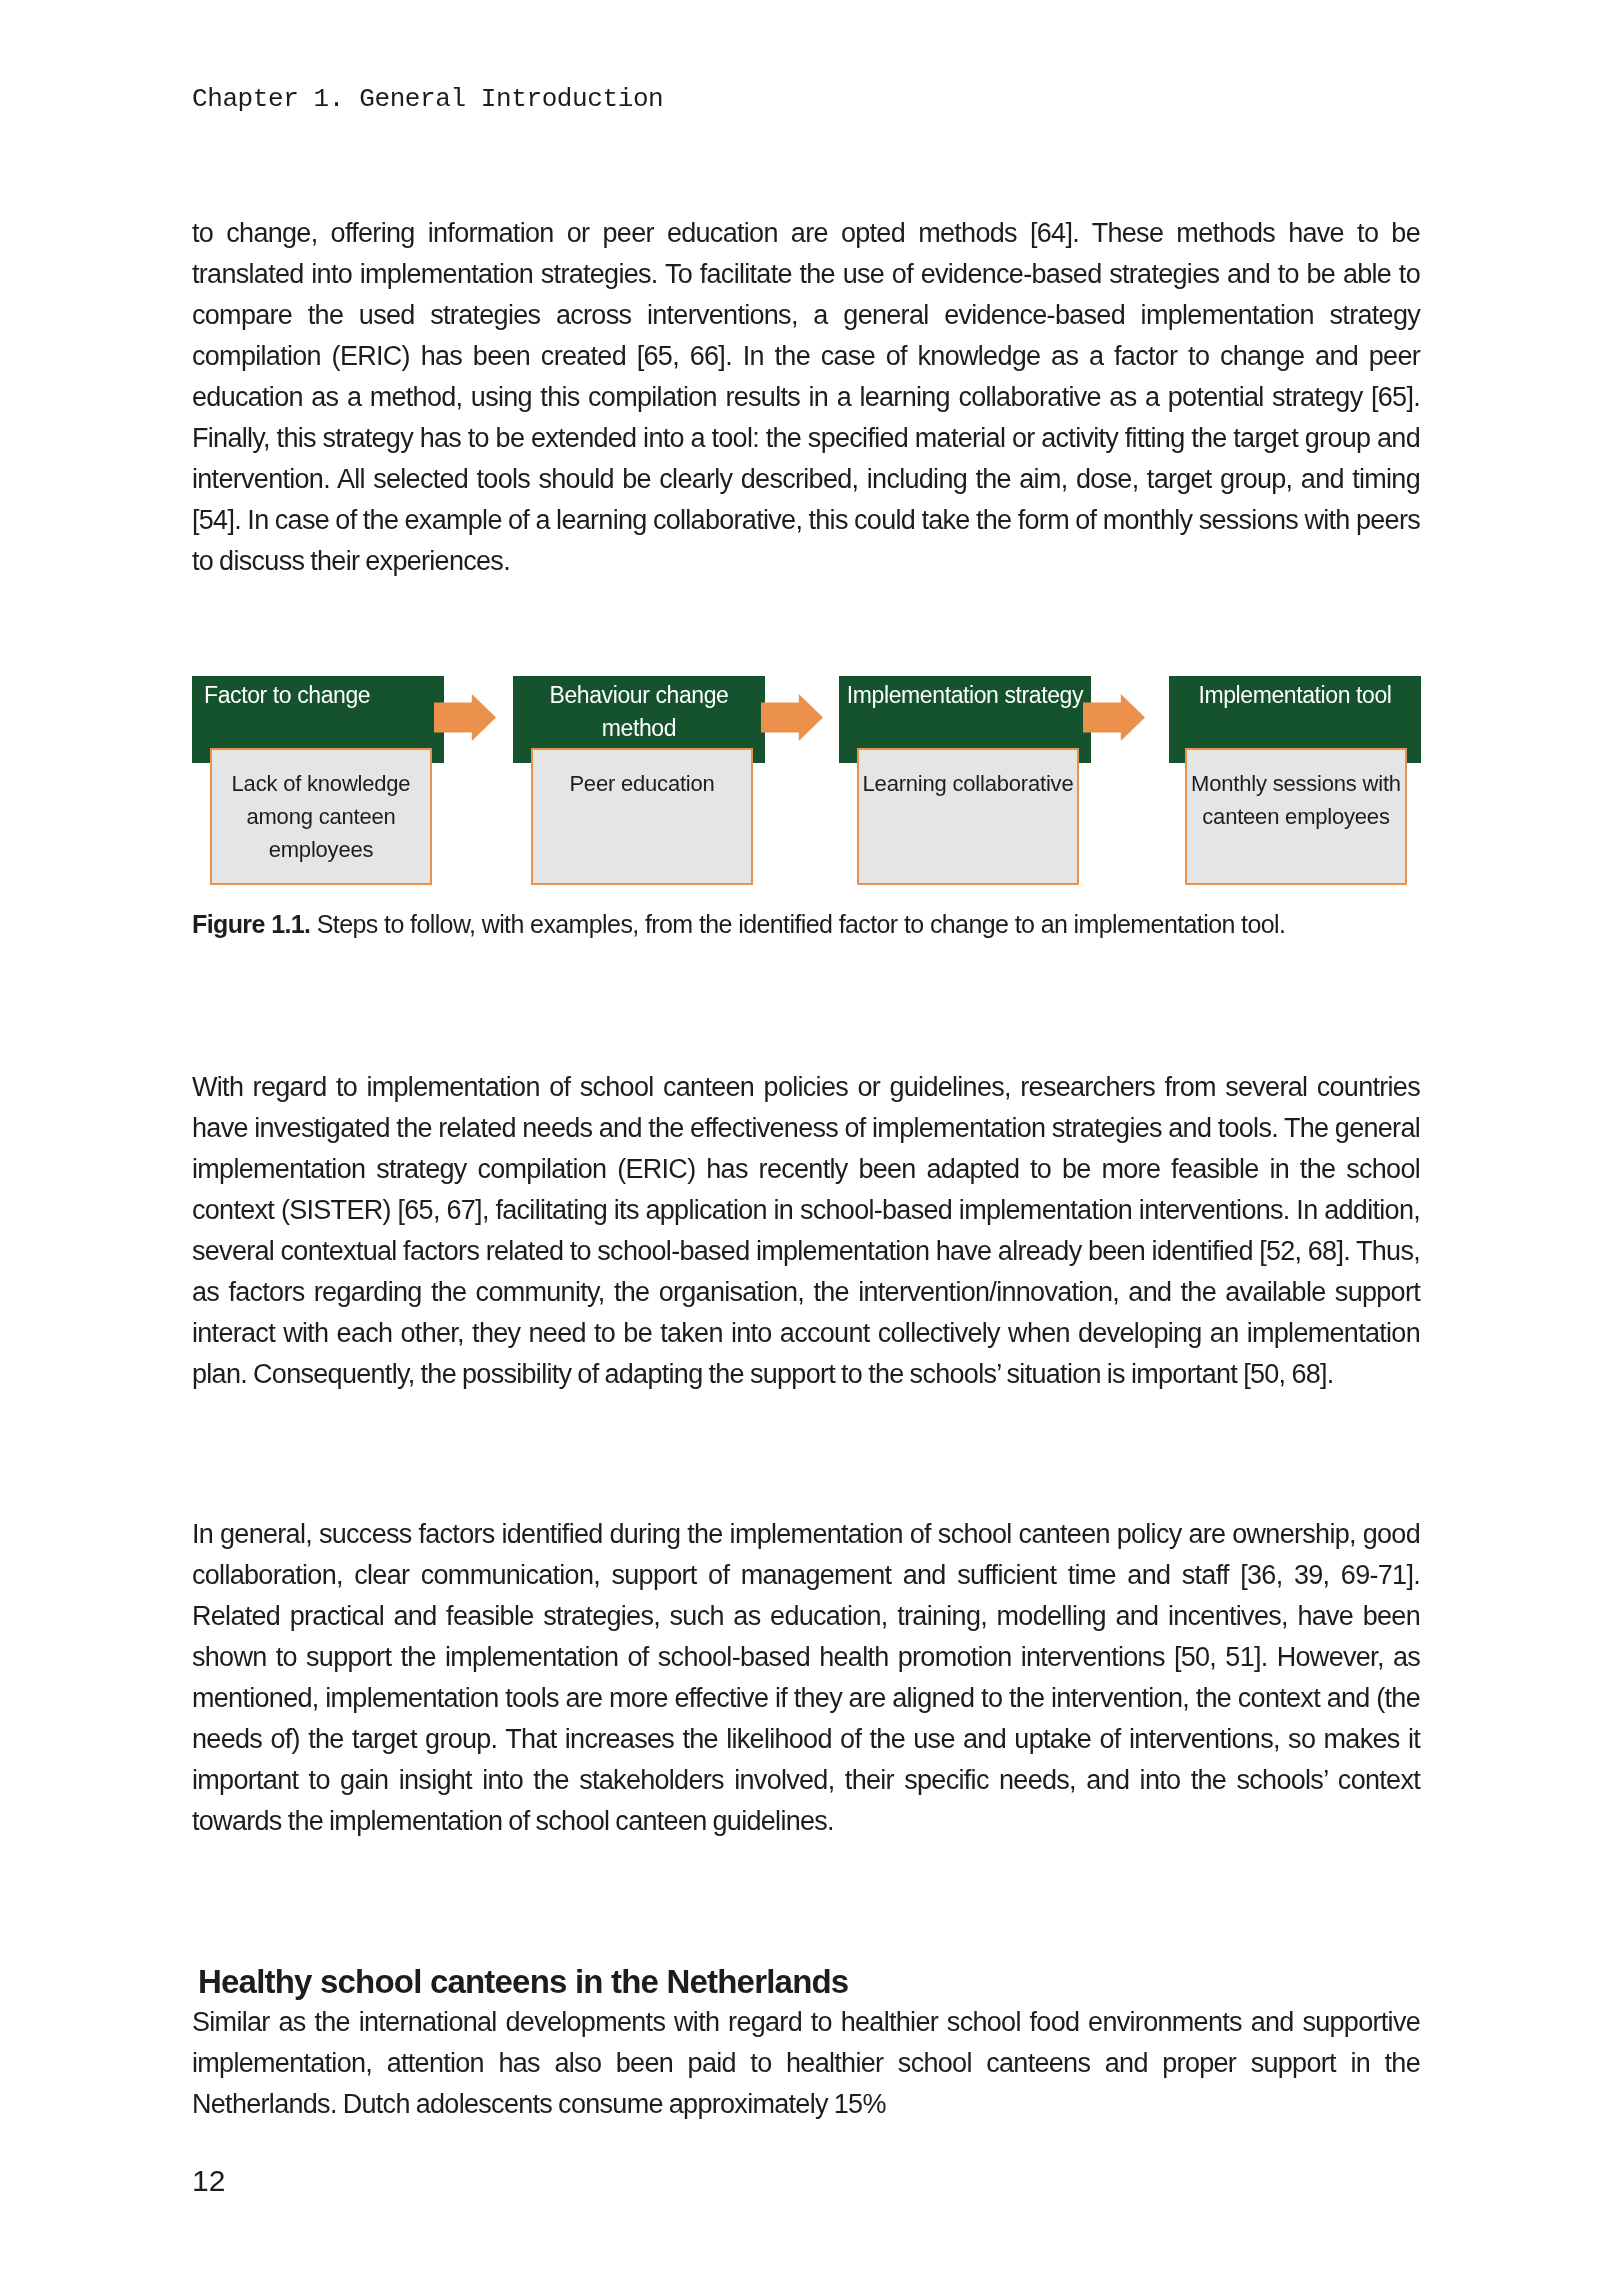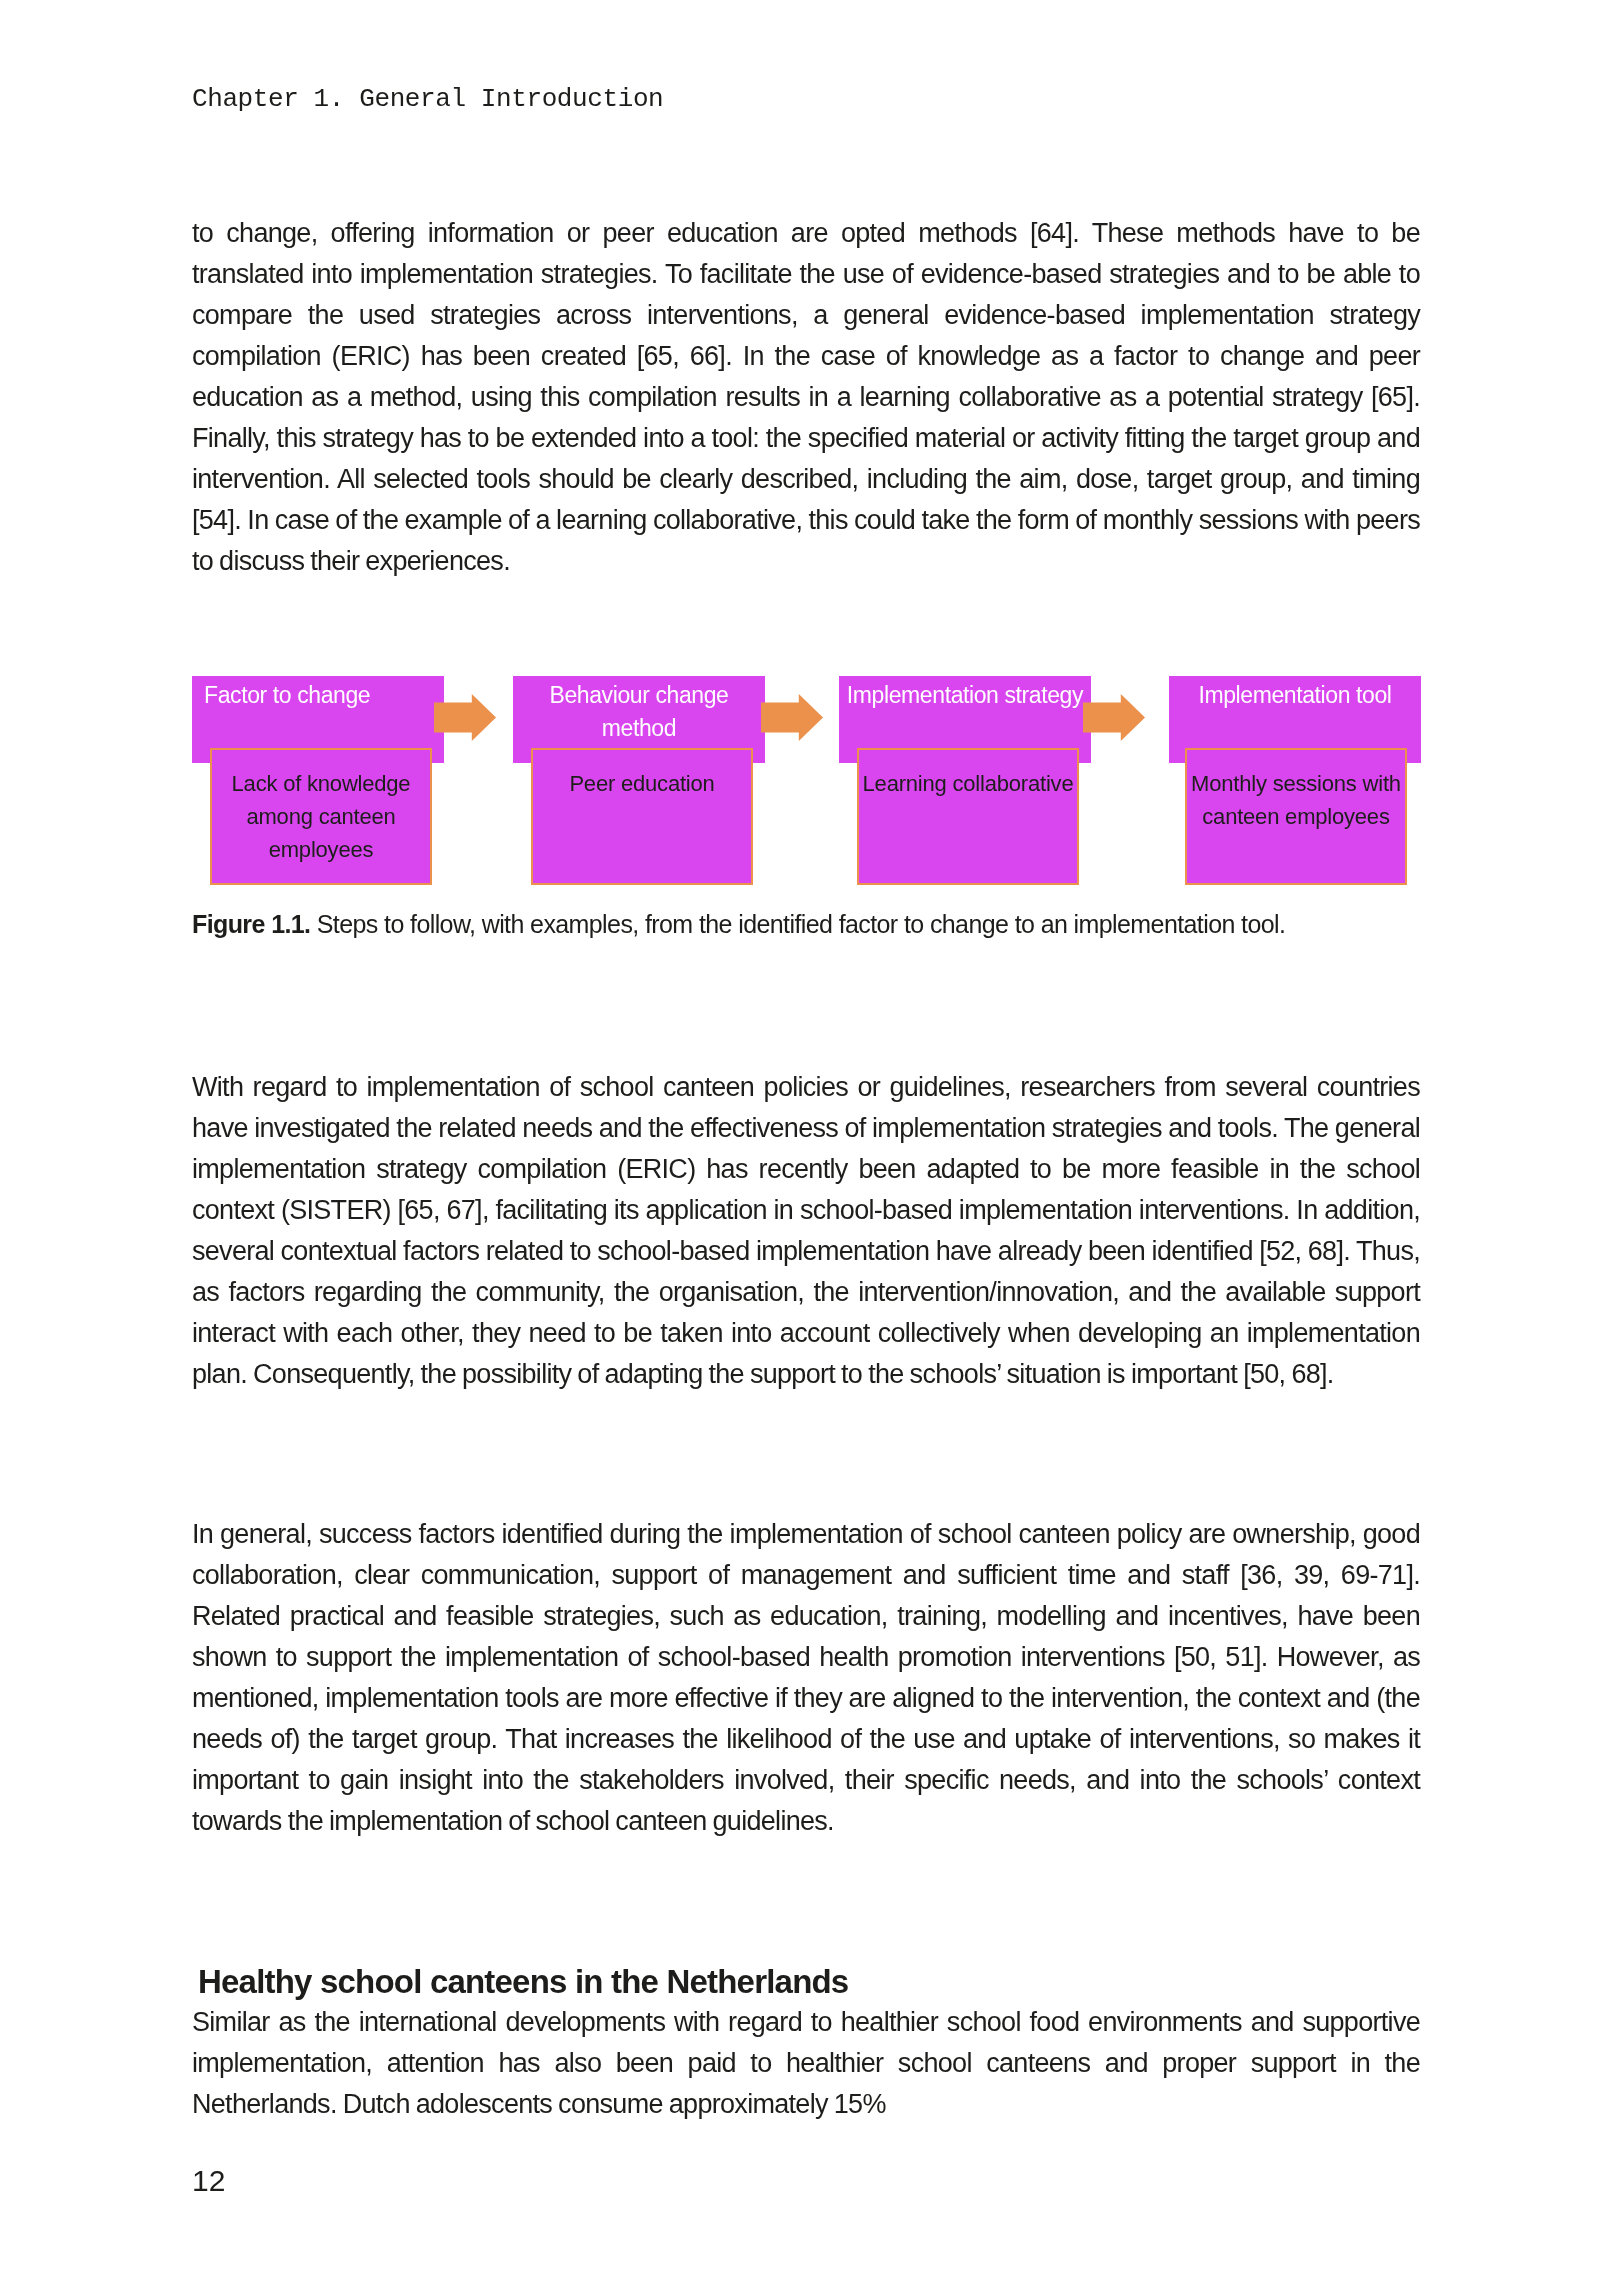--- a/index.html
+++ b/index.html
@@ -3,24 +3,24 @@
 <meta charset="utf-8">
 <style>
   html, body { margin:0; padding:0; background:#ffffff; }
   body { width:1619px; height:2284px; position:relative; overflow:hidden;
          font-family:"Liberation Sans", sans-serif; color:#1d1d1b; }
   .running-head { position:absolute; left:192px; top:84px; font-size:26px; letter-spacing:-0.4px;font-family:Liberation Mono, monospace; }
   .running-head b { font-weight:normal; }
   .para { position:absolute; left:192px; width:1228px; font-size:27px; line-height:41px;
           text-align:justify; letter-spacing:-0.7px; word-spacing:-0.8px; margin:0; }
   .fig { position:absolute; left:0; top:0; }
-  .hdr { position:absolute; background:#d946ef; color:#ffffff; width:252px; height:87px;
+  .hdr { position:absolute; background:#14532d; color:#ffffff; width:252px; height:87px;
          box-sizing:border-box; font-size:23px; line-height:33px; text-align:center; padding-top:3px; letter-spacing:-0.4px; }
   .hdr.left { text-align:left; padding-left:12px; }
-  .wbox { position:absolute; background:#d946ef; border:2.3px solid #EB914C; width:222px; height:137px;
+  .wbox { position:absolute; background:#e5e5e5; border:2.3px solid #EB914C; width:222px; height:137px;
           box-sizing:border-box; font-size:22px; line-height:33px; text-align:center; padding-top:17px;
           color:#1d1d1b; letter-spacing:-0.2px; }
   .arrow { position:absolute; width:62px; height:47px; }
   .caption { position:absolute; left:192px; top:904px; width:1228px; font-size:25px; line-height:41px; letter-spacing:-0.6px; margin:0; }
   .caption b { font-weight:bold; }
   .section-heading { position:absolute; left:192px; top:1957px; font-size:33px; font-weight:bold; letter-spacing:-0.8px; margin:6px; }
   .page-number { position:absolute; left:192px; top:2164px; font-size:30px; }
 </style>
 </head>
 <body>

